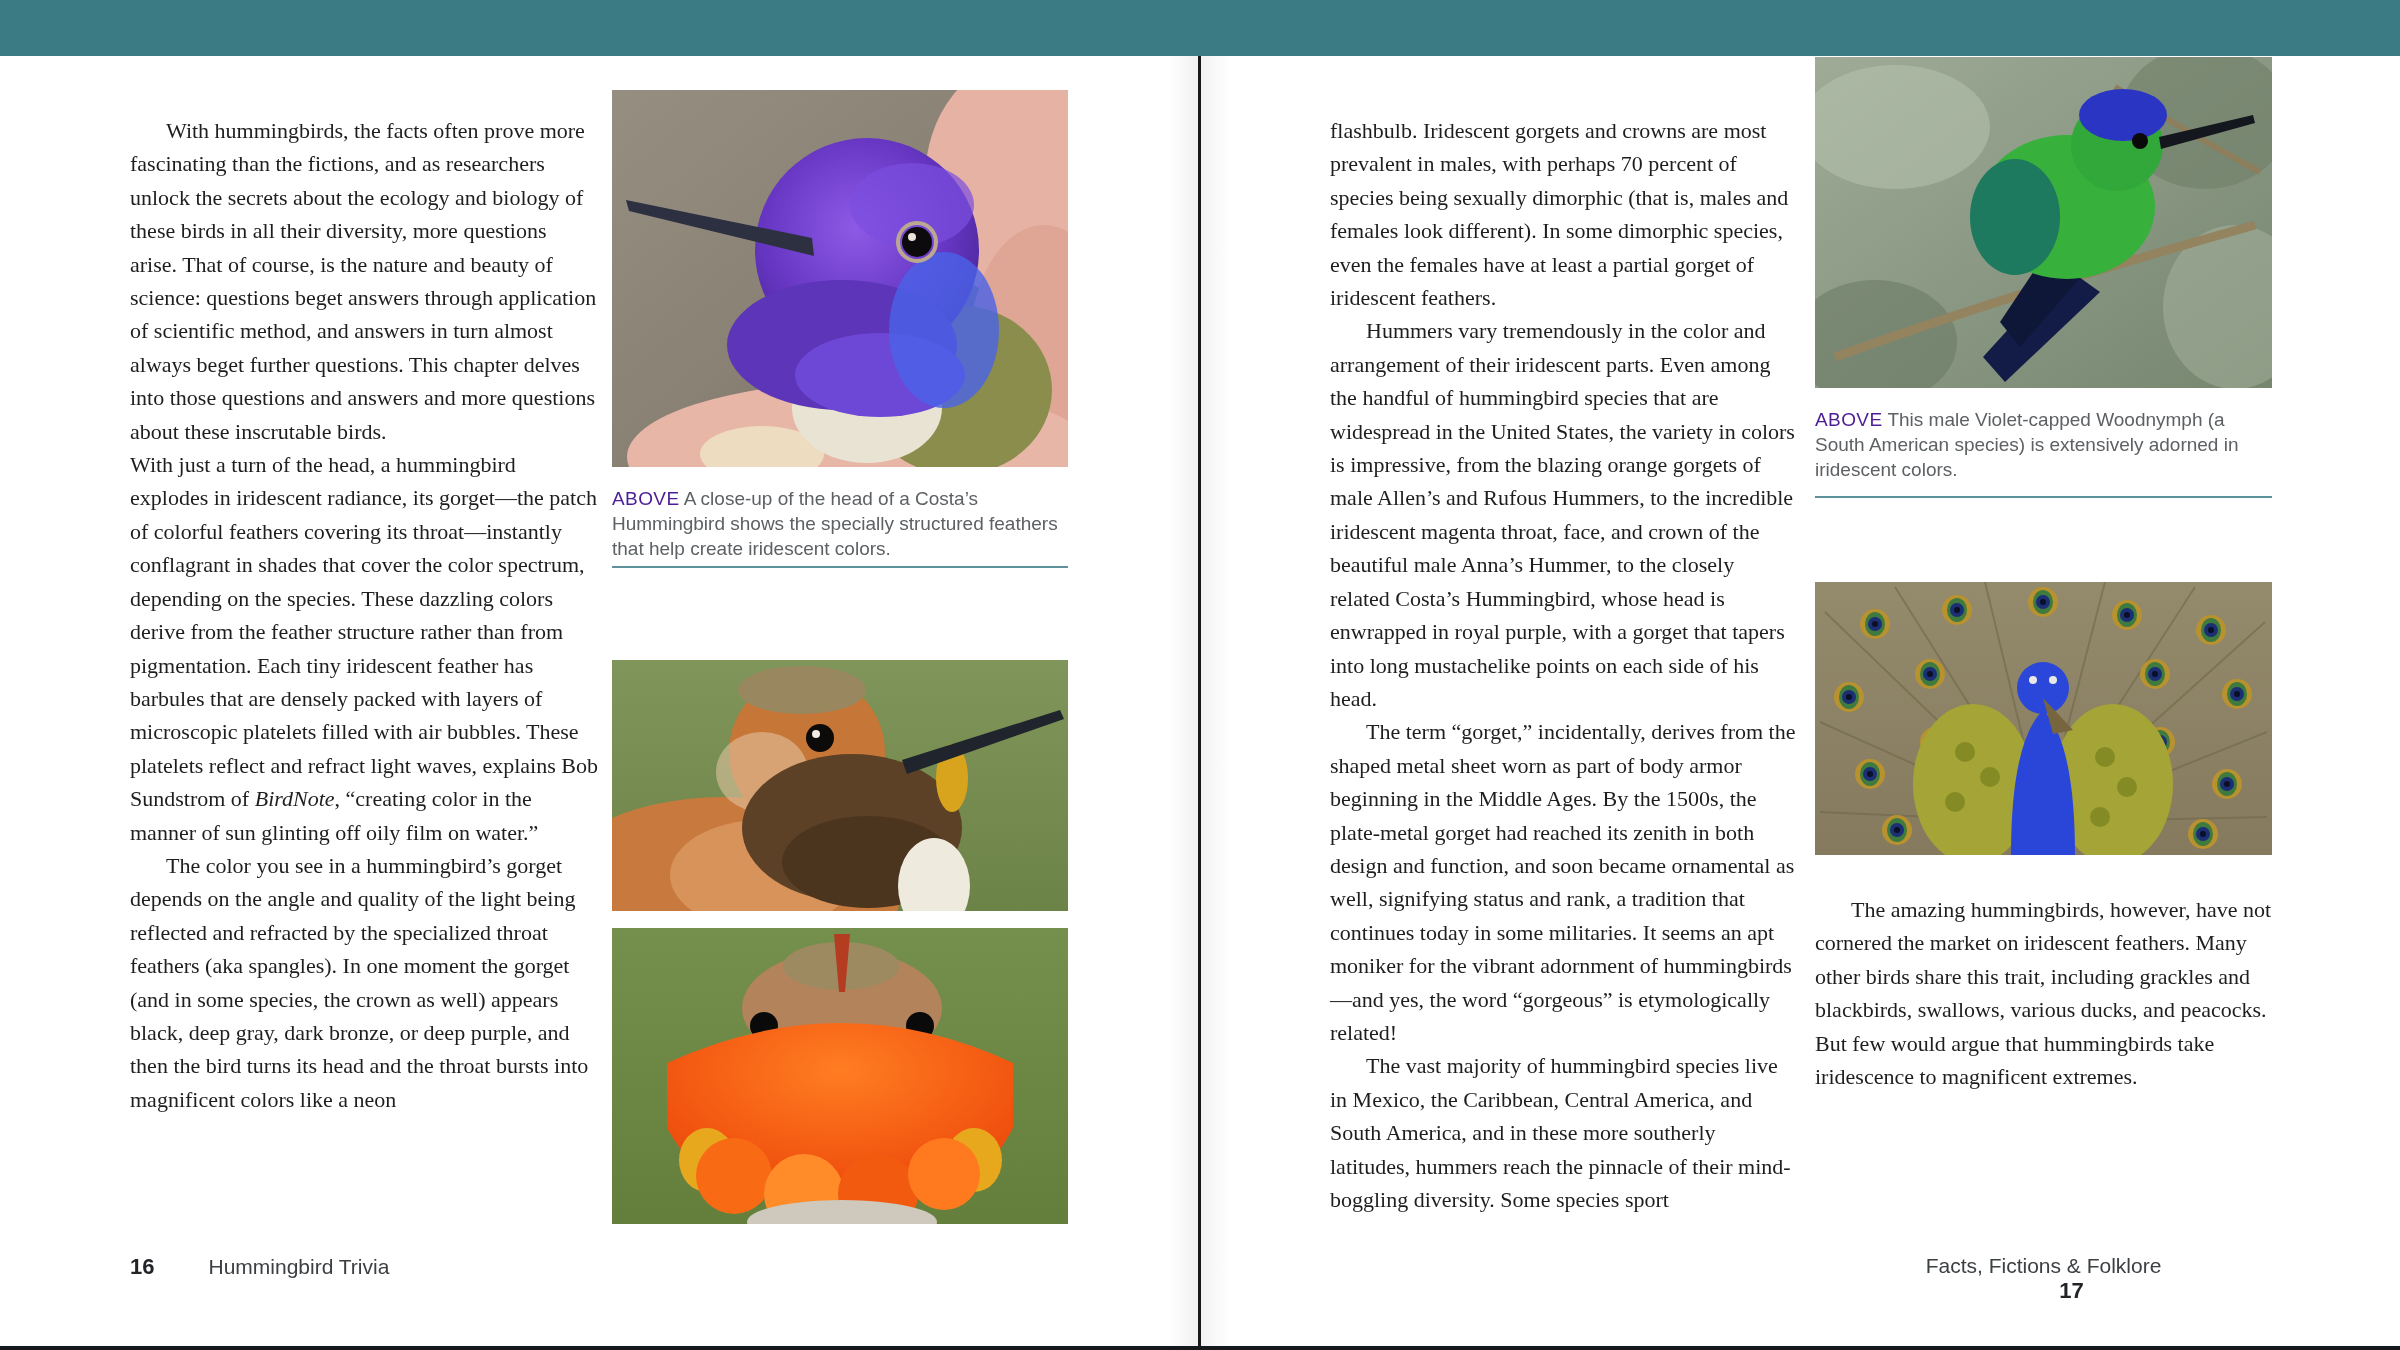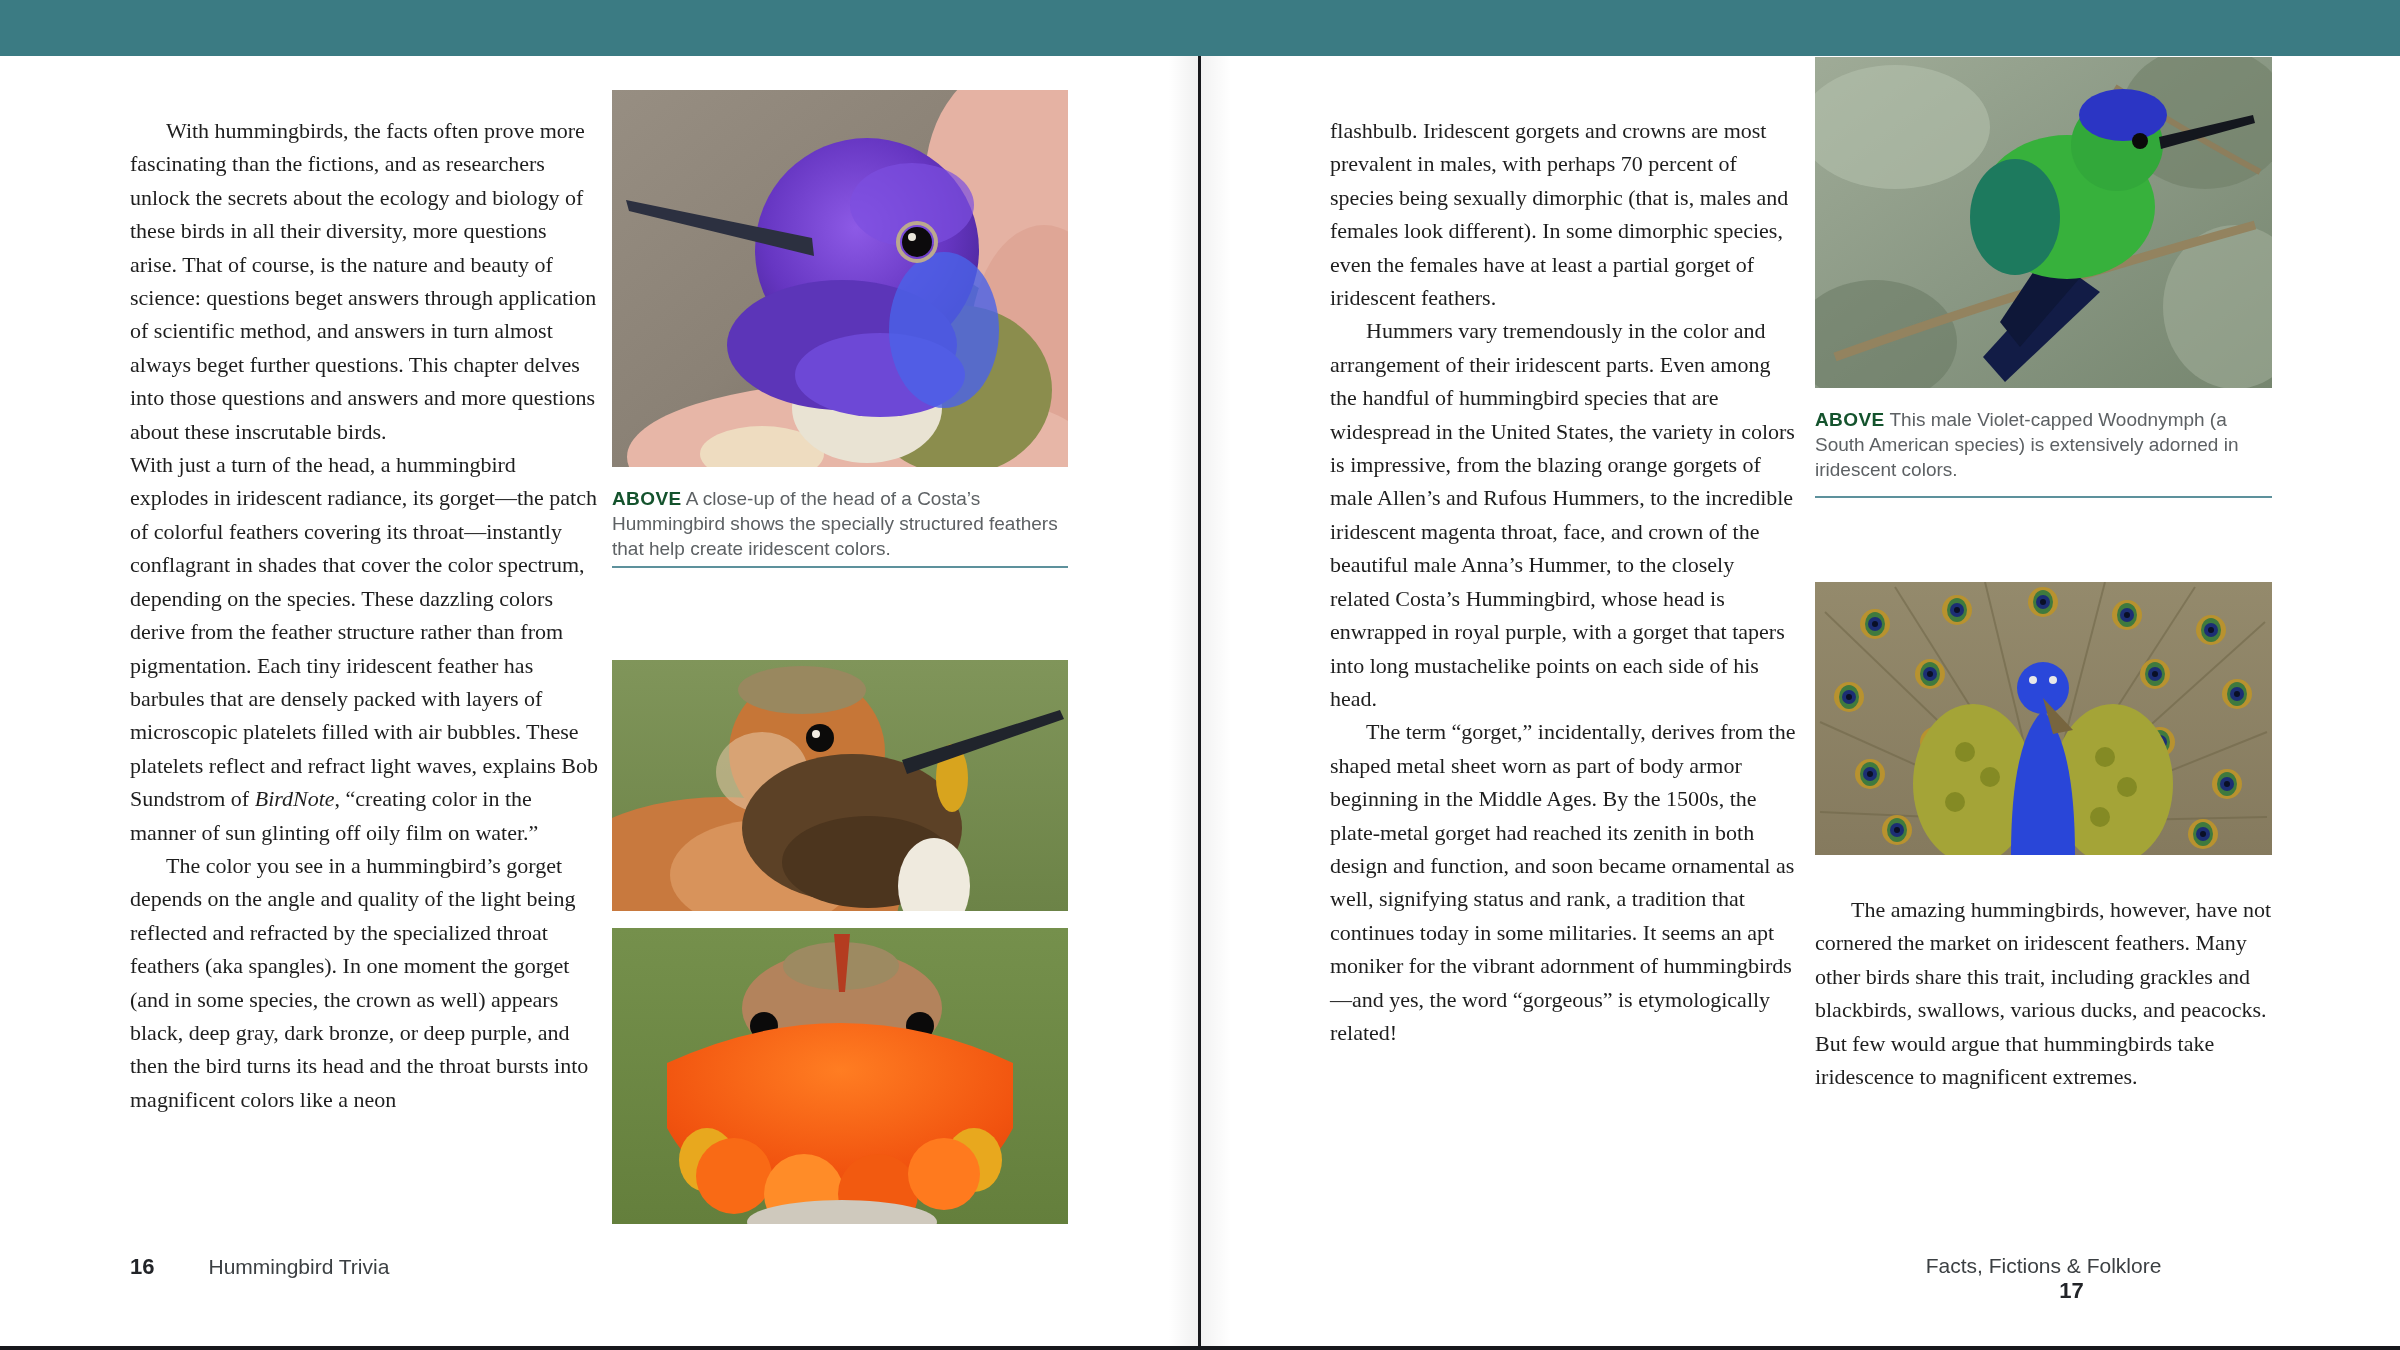--- a/index.html
+++ b/index.html
@@ -14,21 +14,21 @@
   .body-text{font-family:"Liberation Serif",serif;font-size:22px;line-height:33.4px;color:#1e1e1e;}
   .body-text p{margin:0;}
   .body-text p.indent{text-indent:36px;}
   .section-heading{font-family:"Liberation Sans",sans-serif;font-weight:700;font-size:34px;line-height:40px;color:#8a9a76;margin:16px 0 10px 0;letter-spacing:0.4px;}
   .ital{font-style:italic;margin-top:24px;}
 
   .photo{position:absolute;overflow:hidden;background:#ccc;}
   .photo svg{display:block;width:100%;height:100%;}
 
   .caption{position:absolute;font-family:"Liberation Sans",sans-serif;font-size:19px;line-height:25px;color:#5d6164;}
-  .cap-label{font-weight:700;color:#14532d;letter-spacing:0.4px;}
+  .cap-label{font-weight:400;color:#4c1d95;letter-spacing:0.4px;}
   .divider{position:absolute;height:2px;background:#5d919c;}
 
   .footer{position:absolute;font-family:"Liberation Sans",sans-serif;font-size:21px;color:#3c4043;display:flex;align-items:center;}
   .pagenum{font-family:"Liberation Sans",sans-serif;font-weight:700;font-size:22px;color:#222428;}
   .footer-left .pagenum{margin-right:54px;}
   .footer-right{justify-content:flex-end;}
   .footer-right .pagenum{margin-left:56px;}
 </style>
 </head>
 <body>
@@ -141,20 +141,21 @@
 
   <div class="footer footer-left" style="left:130px;top:1254px;width:468px;">
     <span class="pagenum">16</span>
     <span>Hummingbird Trivia</span>
   </div>
 
   <div class="abs body-text" style="left:1330px;top:114px;width:468px;">
     <p>flashbulb. Iridescent gorgets and crowns are most prevalent in males, with perhaps 70 percent of species being sexually dimorphic (that is, males and females look different). In some dimorphic species, even the females have at least a partial gorget of iridescent feathers.</p>
     <p class="indent">Hummers vary tremendously in the color and arrangement of their iridescent parts. Even among the handful of hummingbird species that are widespread in the United States, the variety in colors is impressive, from the blazing orange gorgets of male Allen’s and Rufous Hummers, to the incredible iridescent magenta throat, face, and crown of the beautiful male Anna’s Hummer, to the closely related Costa’s Hummingbird, whose head is enwrapped in royal purple, with a gorget that tapers into long mustachelike points on each side of his head.</p>
     <p class="indent">The term “gorget,” incidentally, derives from the shaped metal sheet worn as part of body armor beginning in the Middle Ages. By the 1500s, the plate-metal gorget had reached its zenith in both design and function, and soon became ornamental as well, signifying status and rank, a tradition that continues today in some militaries. It seems an apt moniker for the vibrant adornment of hummingbirds—and yes, the word “gorgeous” is etymologically related!</p>
+    <p class="indent">The vast majority of hummingbird species live in Mexico, the Caribbean, Central America, and South America, and in these more southerly latitudes, hummers reach the pinnacle of their mind-boggling diversity. Some species sport</p>
   </div>
 
   <div class="photo" style="left:1815px;top:57px;width:457px;height:331px;">
     <svg viewBox="0 0 457 331" preserveAspectRatio="none">
       <defs>
         <linearGradient id="c4bg" x1="0" y1="0" x2="1" y2="1">
           <stop offset="0" stop-color="#9fab97"></stop>
             <stop offset="0.5" stop-color="#8a9884"></stop>
             <stop offset="1" stop-color="#76866f"></stop>
         </linearGradient>

